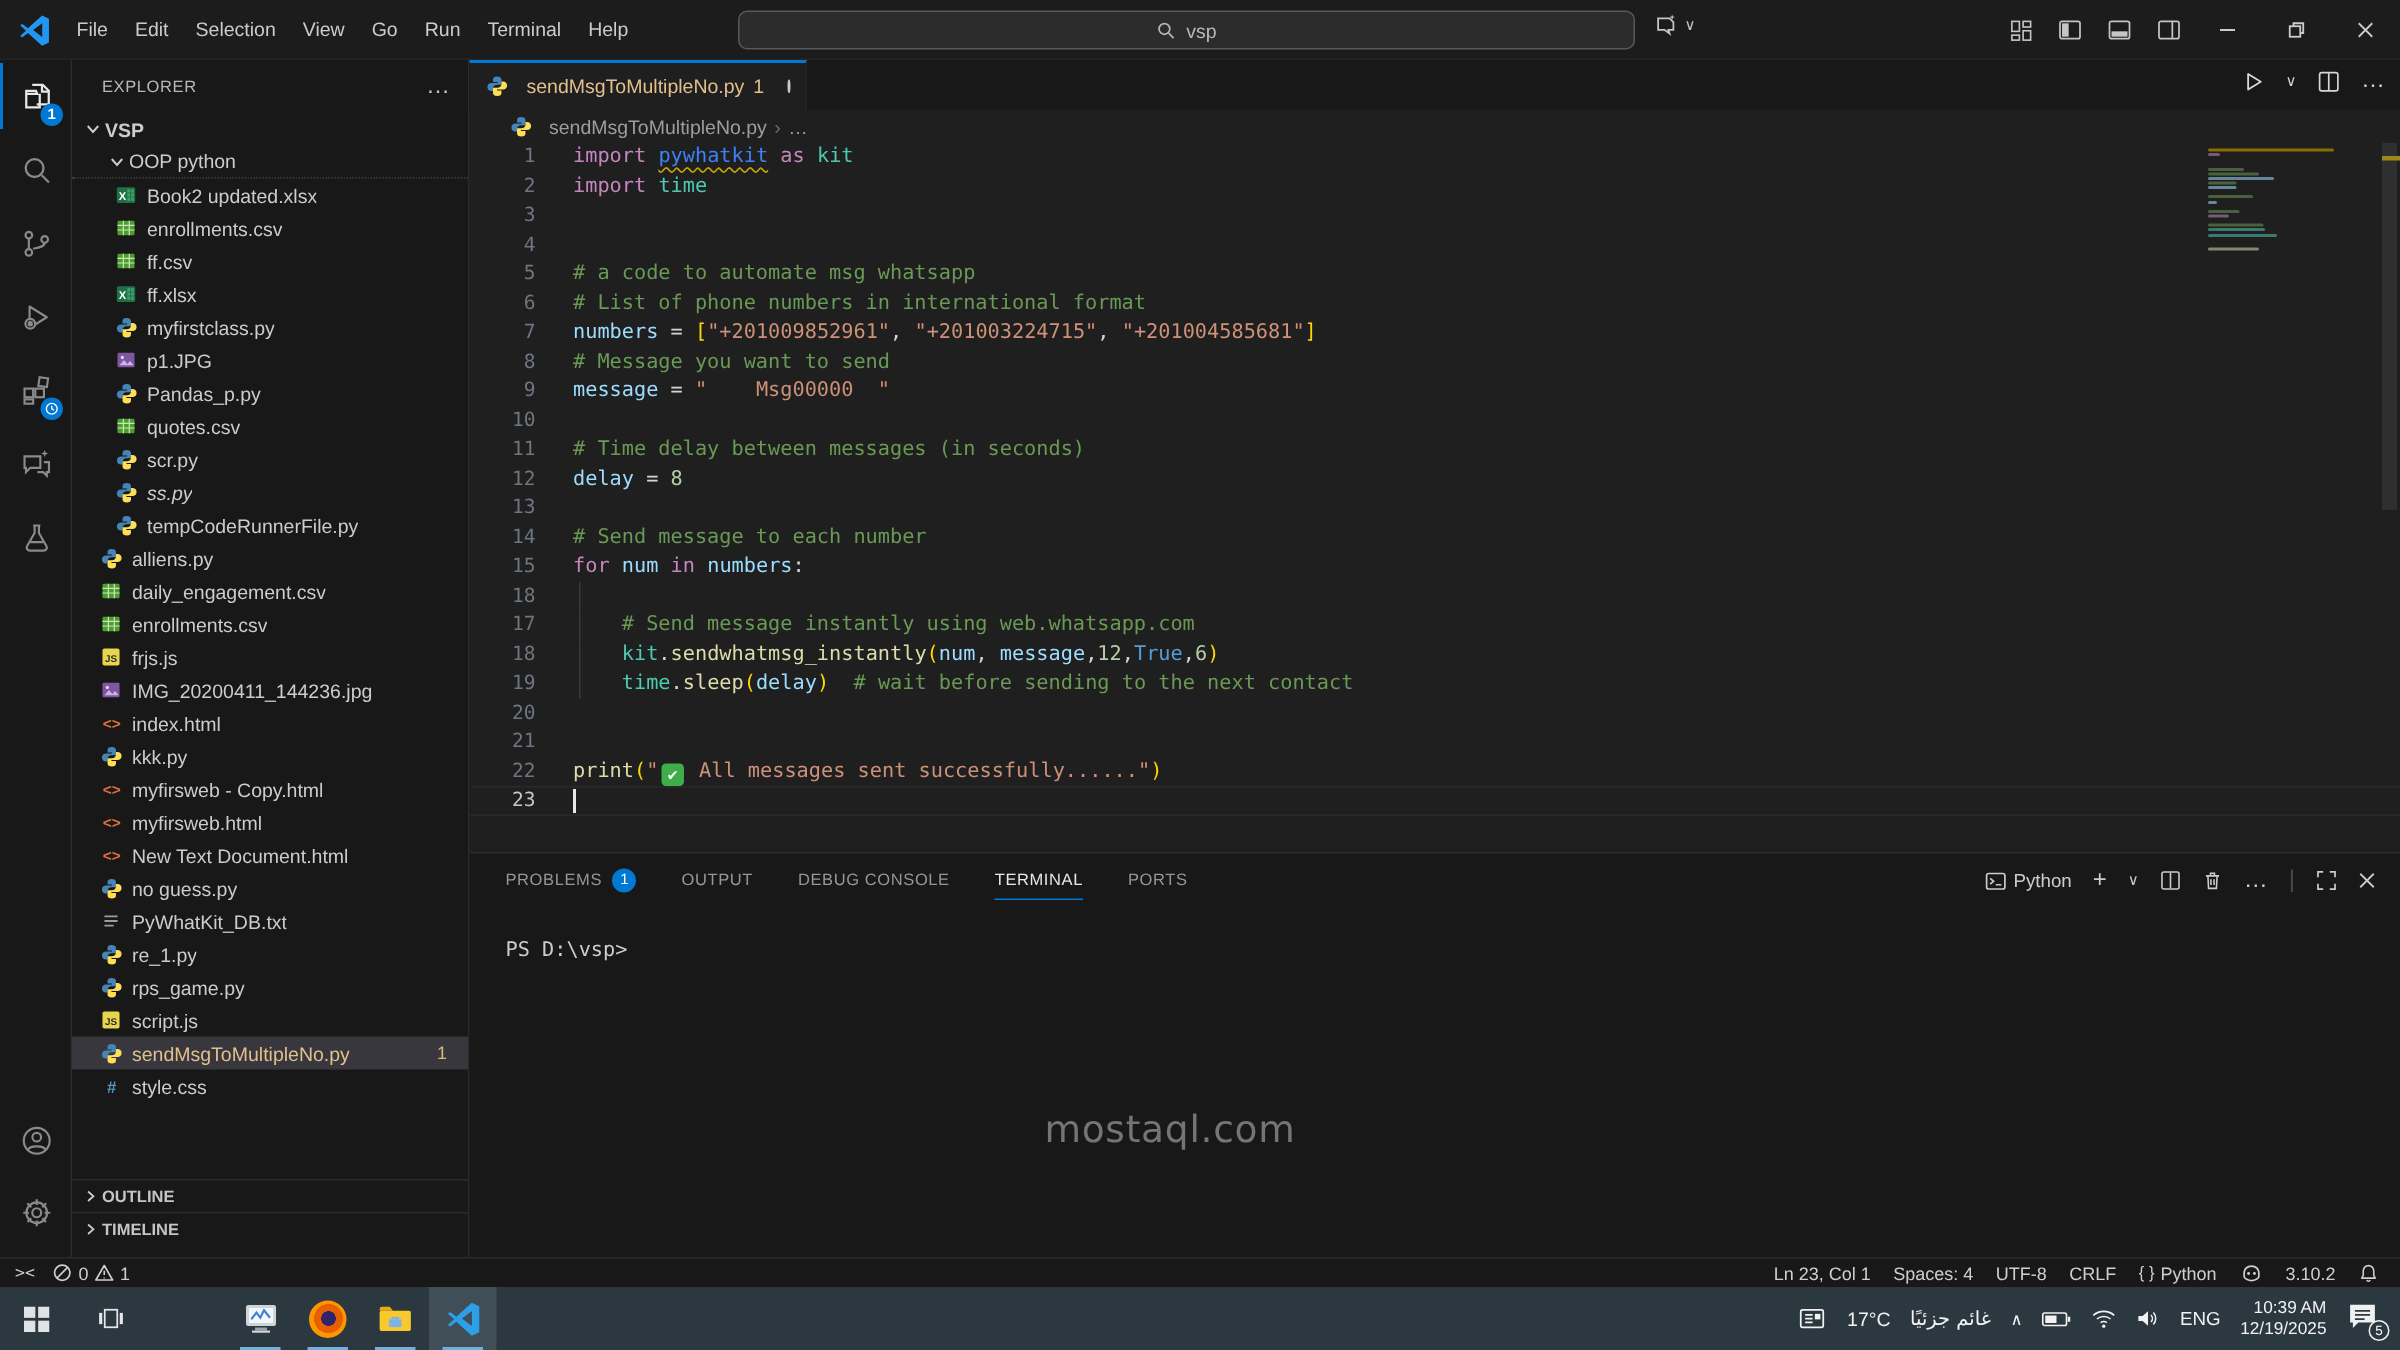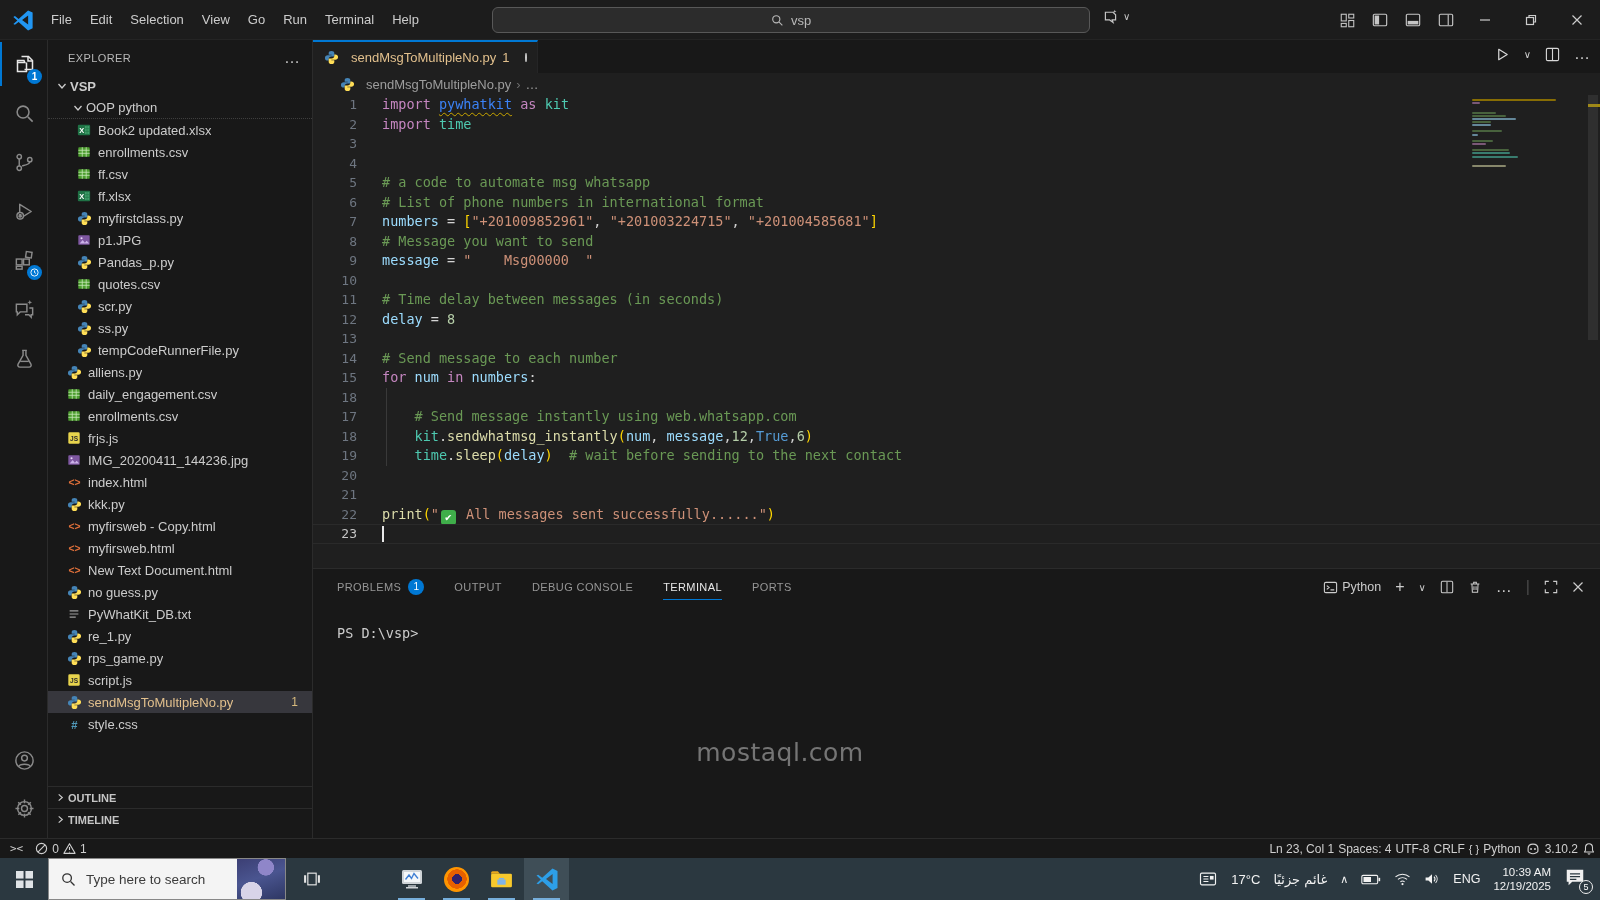--- a/index.html
+++ b/index.html
@@ -90,21 +90,21 @@
   .panel-actions { position:absolute; right:16px; top:0; height:36px; display:flex; align-items:center; gap:14px; color:#cccccc;}
   .panel-actions .plabel { font-size:12.5px; margin-left:4px;}
   .pdivider { color:#4a4a4a; }
   .terminal-body { padding:20px 0 0 24px; font-family:"DejaVu Sans Mono", monospace; font-size:13.5px; color:#cccccc;}
 
   
   .statusbar { position:absolute; left:0; top:838px; width:1600px; height:20px; background:#181818;
     border-top:1px solid #2b2b2b; display:flex; align-items:center; font-size:12px; color:#cfcfcf;}
   .sb-left { display:flex; align-items:center; gap:12px; padding-left:10px;}
   .sb-problems { display:flex; align-items:center; gap:4px;}
-  .sb-right { margin-left:auto; display:flex; align-items:center; gap:4px; padding-right:4px;}
+  .sb-right { margin-left:auto; display:flex; align-items:center; gap:15px; padding-right:14px;}
   .sb-item { display:flex; align-items:center; gap:4px;}
 
   
   .taskbar { position:absolute; left:0; top:858px; width:1600px; height:42px; background:#2b3840;
     display:flex; align-items:center;}
   .start-btn { width:48px; height:42px; display:flex; align-items:center; justify-content:center;}
   .tb-search { width:238px; height:42px; background:#f4f4f4; border:1px solid #888;
     display:flex; align-items:center; gap:10px; padding-left:12px; position:relative; overflow:hidden;}
   .tb-search-text { color:#3b3b3b; font-size:13.5px; white-space:nowrap;}
   .bing-img { position:absolute; right:0; top:0; width:48px; height:42px;
@@ -439,21 +439,21 @@
         </div>
         <div class="tree-row" style="padding-left: 28px;">
           <span class="fi">
             <svg viewBox="0 0 16 16" width="15" height="15">
               <path fill="#4584b6" d="M7.9 1C5.9 1 5 1.9 5 3.2V5h3.2v.7H3.9C2.3 5.7 1 6.6 1 8.5s1.3 2.8 2.9 2.8H5V9.6C5 8 6.3 7 7.9 7H11V3.2C11 1.9 9.9 1 7.9 1z"></path>
               <path fill="#ffde57" d="M8.1 15c2 0 2.9-.9 2.9-2.2V11H7.8v-.7h4.3c1.6 0 2.9-.9 2.9-2.8s-1.3-2.8-2.9-2.8H11v1.7C11 8 9.7 9 8.1 9H5v3.8C5 14.1 6.1 15 8.1 15z"></path>
             </svg>
           </span>
           <span class="fname">scr.py</span>
         </div>
-        <div class="tree-row" style="padding-left: 28px;">
+        <div class="tree-row" style="padding-left: 28px; font-style: italic;">
           <span class="fi">
             <svg viewBox="0 0 16 16" width="15" height="15">
               <path fill="#4584b6" d="M7.9 1C5.9 1 5 1.9 5 3.2V5h3.2v.7H3.9C2.3 5.7 1 6.6 1 8.5s1.3 2.8 2.9 2.8H5V9.6C5 8 6.3 7 7.9 7H11V3.2C11 1.9 9.9 1 7.9 1z"></path>
               <path fill="#ffde57" d="M8.1 15c2 0 2.9-.9 2.9-2.2V11H7.8v-.7h4.3c1.6 0 2.9-.9 2.9-2.8s-1.3-2.8-2.9-2.8H11v1.7C11 8 9.7 9 8.1 9H5v3.8C5 14.1 6.1 15 8.1 15z"></path>
             </svg>
           </span>
           <span class="fname">ss.py</span>
         </div>
         <div class="tree-row" style="padding-left: 28px;">
           <span class="fi">
@@ -922,32 +922,20 @@
     <div class="start-btn">
       <svg width="17" height="17" viewBox="0 0 18 18">
           <g fill="#dfe3e6">
             <rect x="0" y="0" width="8" height="8"></rect>
             <rect x="10" y="0" width="8" height="8"></rect>
             <rect x="0" y="10" width="8" height="8"></rect>
             <rect x="10" y="10" width="8" height="8"></rect>
           </g>
         </svg>
     </div>
-    <div class="tb-search">
-      <span>
-          <svg viewBox="0 0 16 16" width="15" height="15">
-            <g fill="none" stroke="#333" stroke-width="1.4">
-              <circle cx="6.5" cy="6.5" r="4.6"></circle>
-              <path d="m10.2 10.2 4.2 4.2"></path>
-            </g>
-          </svg>
-        </span>
-      <span class="tb-search-text">Type here to search</span>
-      <span class="bing-img"></span>
-    </div>
     <div class="taskview">
       <svg width="20" height="20" viewBox="0 0 24 24">
           <g fill="none" stroke="#e6e6e6" stroke-width="1.4">
             <rect x="7" y="5" width="10" height="14"></rect>
           </g>
           <rect x="2.5" y="7.5" width="2.5" height="9" fill="#e6e6e6"></rect>
           <rect x="19" y="7.5" width="2.5" height="9" fill="#e6e6e6"></rect>
         </svg>
     </div>
     <div class="tb-app" style="margin-left:55px;">

